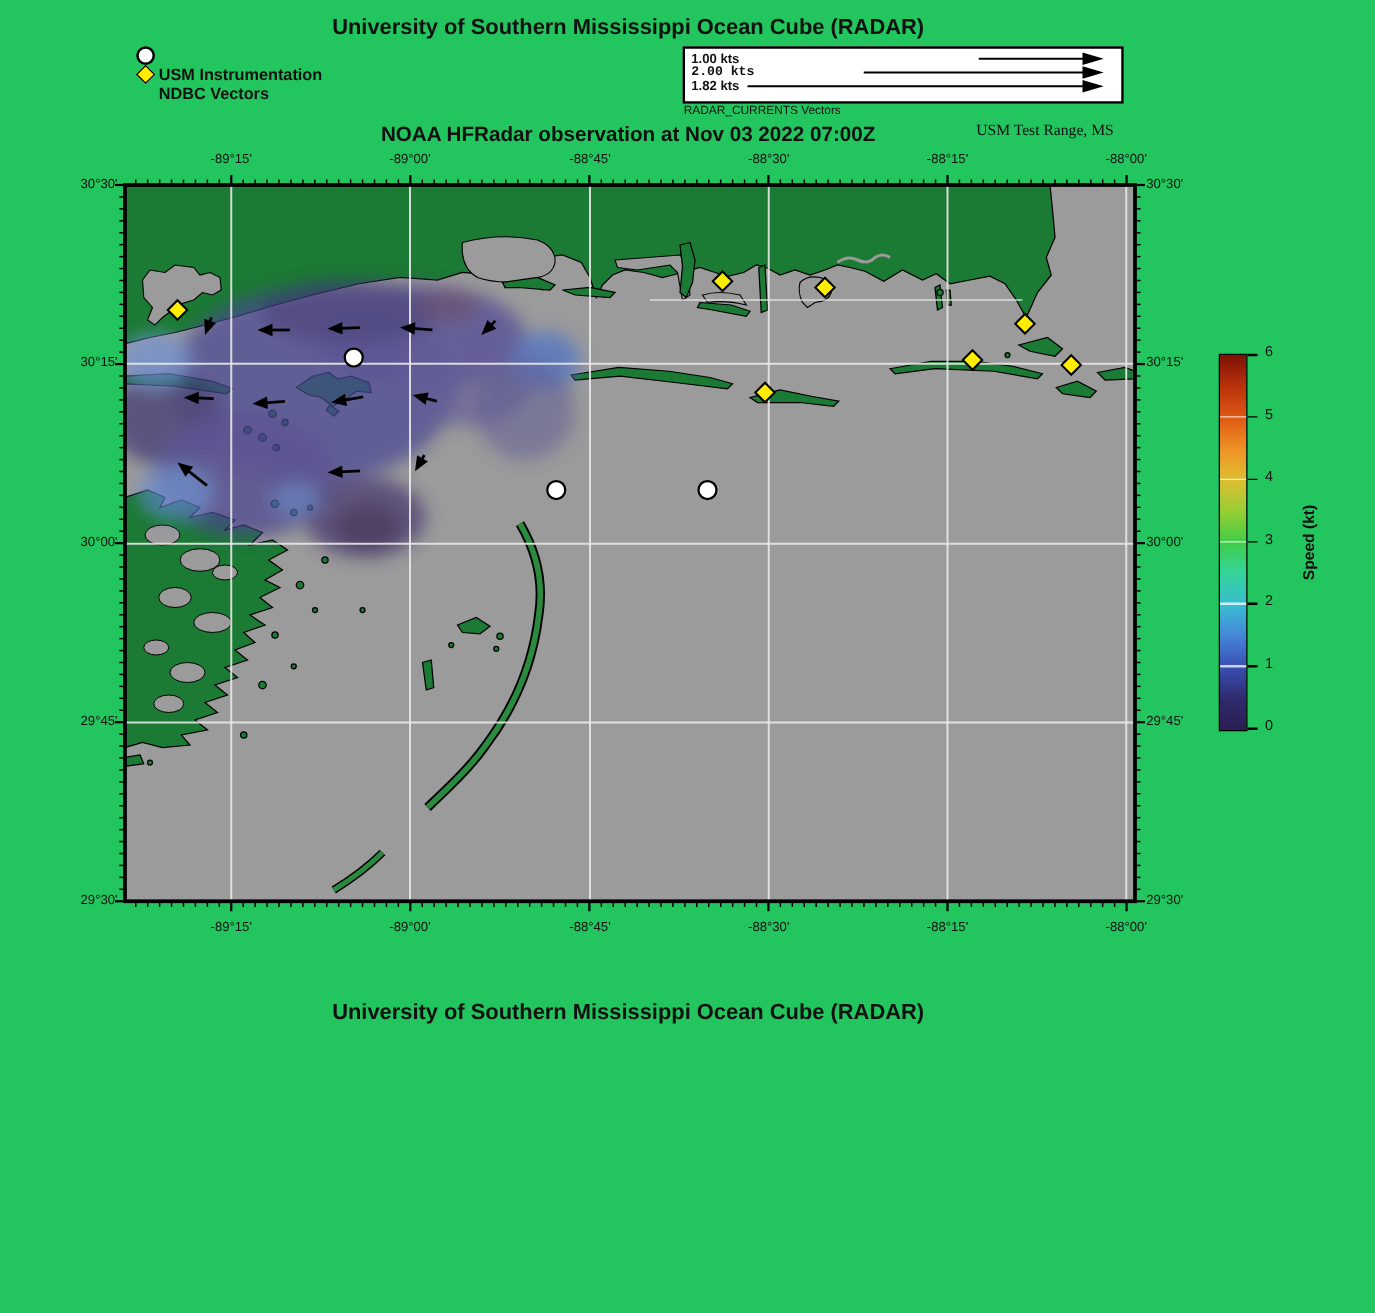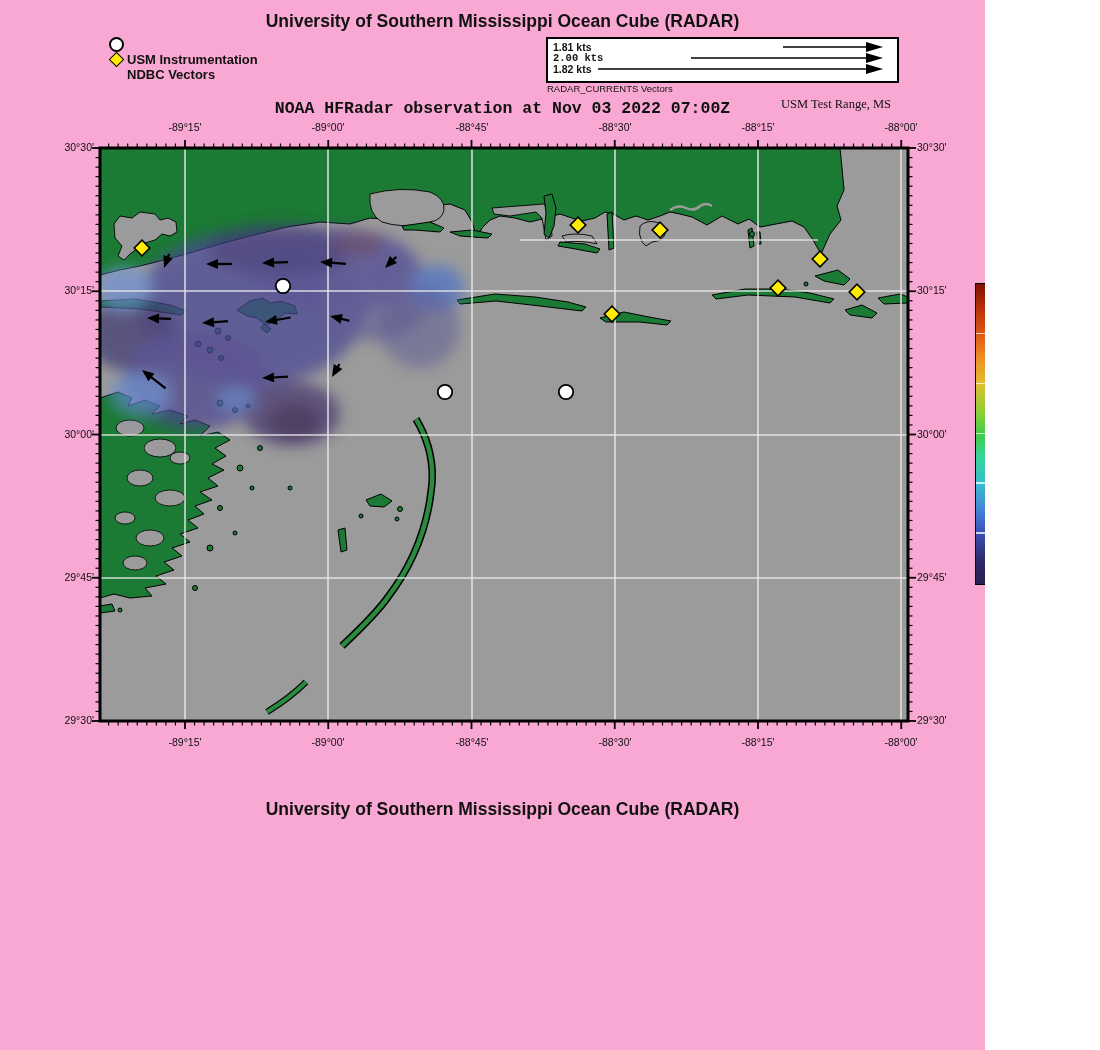--- a/index.html
+++ b/index.html
@@ -1,21 +1,21 @@
 <!DOCTYPE html>
 <html><head>
 <meta charset="utf-8">
 <style>
   html,body{margin:0;padding:0;background:#ffffff;}
-  #page{position:relative;width:985px;height:1050px;background:#f9a8d4;overflow:hidden;
+  #page{position:relative;width:1100px;height:1050px;background:#22c55e;overflow:hidden;
         font-family:"Liberation Sans",sans-serif;color:#111;}
   .abs{position:absolute;}
   .title{left:0;top:11px;width:1005px;text-align:center;font-size:17.5px;font-weight:bold;}
   .footer-title{left:0;top:799px;width:1005px;text-align:center;font-size:17.5px;font-weight:bold;}
-  .subtitle{left:0;top:99px;width:1005px;text-align:center;font-family:Liberation Mono, monospace;
+  .subtitle{left:0;top:99px;width:1005px;text-align:center;font-family:Liberation Sans, sans-serif;
             font-size:16.5px;font-weight:bold;}
   .range-label{left:770px;top:97px;width:132px;text-align:center;font-family:"Liberation Serif",serif;
             font-size:12.5px;font-weight:normal;}
   .legend{left:108px;top:36px;}
   .legend-row{position:relative;height:15px;margin-bottom:0px;}
   .legend-label{position:absolute;left:19px;top:16px;font-size:13px;font-weight:bold;white-space:nowrap;}
   .sym-circle{position:absolute;left:1px;top:1px;width:11px;height:11px;border:2px solid #000;
               border-radius:50%;background:#fff;}
   .sym-diamond{position:absolute;left:3px;top:3px;width:9px;height:9px;background:#ffec00;
                border:1.5px solid #000;transform:rotate(45deg);}
@@ -52,21 +52,21 @@
 
   <div class="abs scalebox">
     <svg id="scale-arrows" width="344" height="37" style="position:absolute;left:0;top:0">
         <line x1="235" y1="8" x2="322" y2="8" stroke="#000" stroke-width="1.6"></line>
         <polygon points="335,8 318,3 318,13" fill="#000"></polygon>
         <line x1="143" y1="19" x2="322" y2="19" stroke="#000" stroke-width="1.6"></line>
         <polygon points="335,19 318,14 318,24" fill="#000"></polygon>
         <line x1="50" y1="30" x2="322" y2="30" stroke="#000" stroke-width="1.6"></line>
         <polygon points="335,30 318,25 318,35" fill="#000"></polygon>
       </svg>
-  <span class="row-label" style="top: 2.5px;">1.81 kts</span>
+  <span class="row-label" style="top: 2.5px;">1.00 kts</span>
       <span class="row-label" style="top: 13.5px; font-family: Liberation Mono, monospace;">2.00 kts</span>
       <span class="row-label" style="top: 24.5px;">1.82 kts</span>
     </div>
   <div class="abs scale-caption">RADAR_CURRENTS Vectors</div>
 
   <div class="abs subtitle">NOAA HFRadar observation at Nov 03 2022 07:00Z</div>
   <div class="abs range-label">USM Test Range, MS</div>
 
   <svg id="mapsvg" class="abs" style="left:100px;top:148px;overflow:visible" width="808" height="573" viewBox="0 0 808 573">
     <defs>

